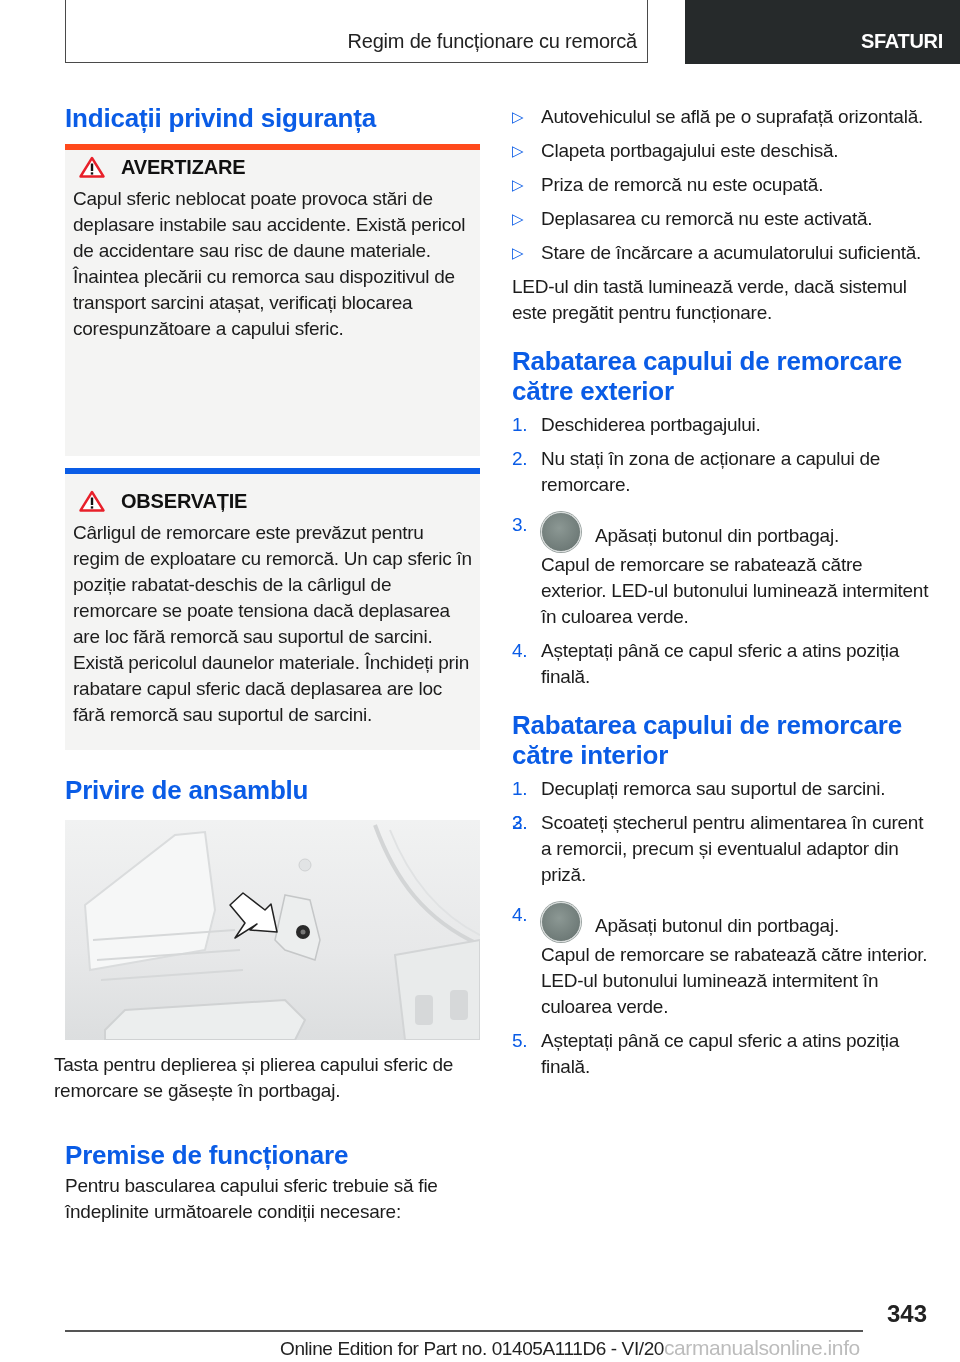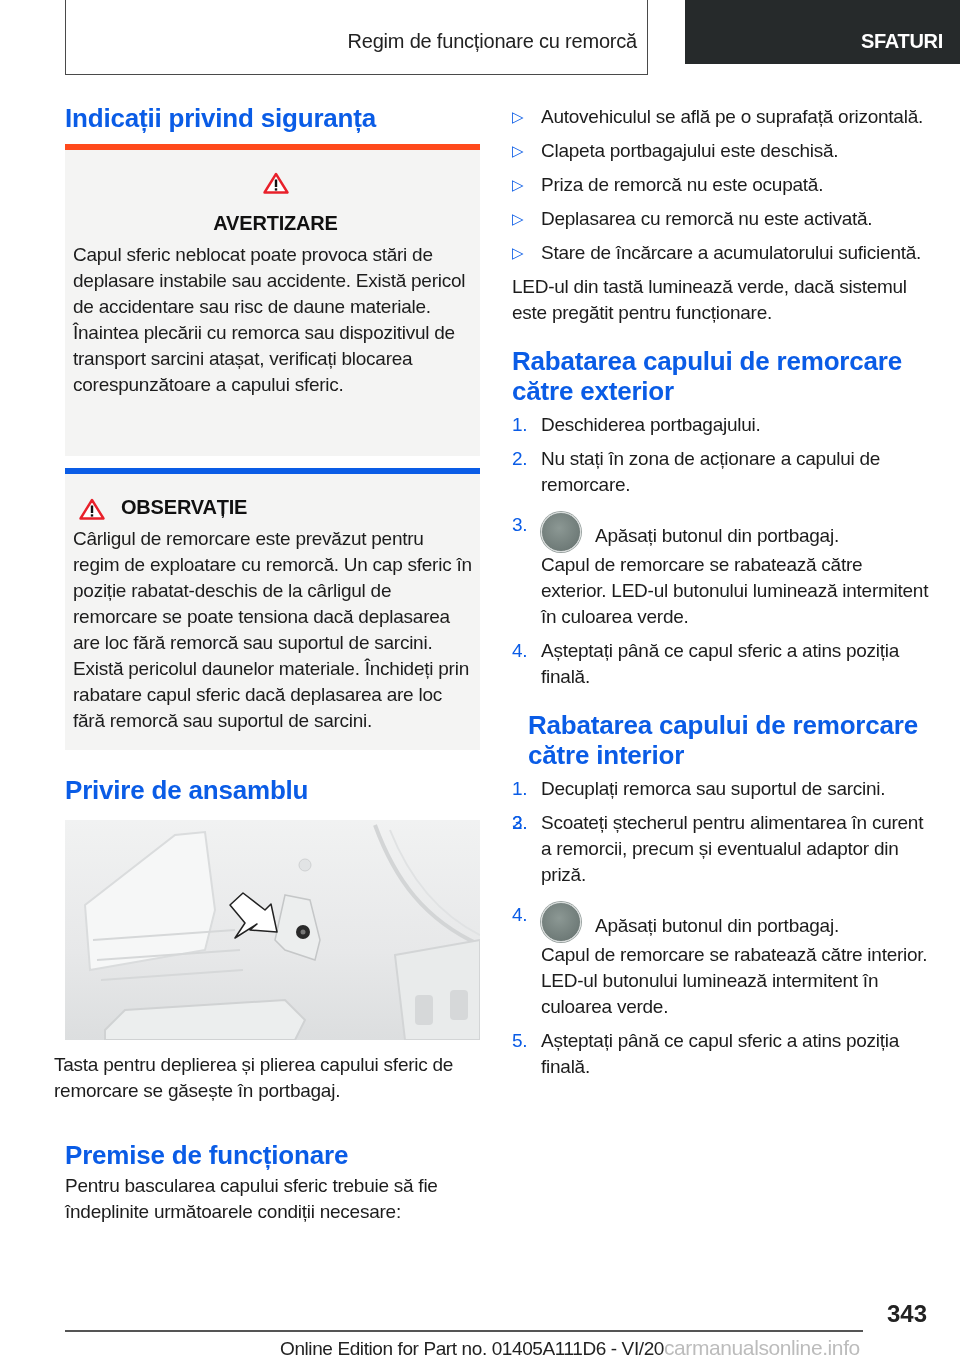--- a/index.html
+++ b/index.html
@@ -4,21 +4,21 @@
 <style>
   html, body { margin: 0; padding: 0; }
   body {
     width: 960px; height: 1362px; position: relative; overflow: hidden;
     background: #ffffff;
     font-family: "Liberation Sans", "DejaVu Sans", sans-serif;
     color: #1a1a1a;
   }
   
   .hdr-left {
-    position: absolute; left: 65px; top: 0; width: 583px; height: 75px;
+    position: absolute; left: 65px; top: 0; width: 583px; height: 63px;
     border: 1.5px solid #4a4a4a; border-top: none; box-sizing: border-box;
     background: #fff;
   }
   .hdr-left .t {
     position: absolute; right: 10px; top: 30px; font-size: 20px; color: #222;
     letter-spacing: -0.2px;
   }
   .hdr-right {
     position: absolute; left: 661px; top: 0; width: 292px; height: 64px;
     background: #262a2b;
@@ -81,34 +81,34 @@
   <span class="t">Regim de funcționare cu remorcă</span>
 </div>
 <div class="hdr-right">
   <span class="t">SFATURI</span>
 </div>
 
 <h1 class="h1" style="left:65px; top:103px;">Indicații privind siguranța</h1>
 
 <div class="box body-text" style="top:144px; height:312px;">
   <div class="bar" style="background:#ff4a1c;"></div>
-  <div class="title" style="padding-top:28px; margin-bottom:6px; padding-left:6px;flex-direction:column;">
+  <div class="title" style="padding-top:10px; margin-bottom:6px; padding-left:6px;">
     <svg class="warn-icon" viewBox="0 0 26 22">
       <path d="M13 2 L24.5 20.5 L1.5 20.5 Z" fill="#fff" stroke="#e8202a" stroke-width="2.4" stroke-linejoin="round"></path>
       <rect x="11.8" y="7.5" width="2.4" height="7.5" fill="#111"></rect>
       <rect x="11.8" y="16.3" width="2.4" height="2.3" fill="#111"></rect>
     </svg>
     <span>AVERTIZARE</span>
   </div>
   <p>Capul sferic neblocat poate provoca stări de deplasare instabile sau accidente. Există pericol de accidentare sau risc de daune materiale. Înaintea plecării cu remorca sau dispozitivul de transport sarcini atașat, verificați blocarea corespunzătoare a capului sferic.</p>
 </div>
 
 <div class="box body-text" style="top:468px; height:282px;">
   <div class="bar" style="background:#0a5ce6;"></div>
-  <div class="title" style="padding-top:26px; margin-bottom:6px; padding-left:6px;align-items:flex-end;">
+  <div class="title" style="padding-top:20px; margin-bottom:6px; padding-left:6px;">
     <svg class="warn-icon" viewBox="0 0 26 22">
       <path d="M13 2 L24.5 20.5 L1.5 20.5 Z" fill="#fff" stroke="#e8202a" stroke-width="2.4" stroke-linejoin="round"></path>
       <rect x="11.8" y="7.5" width="2.4" height="7.5" fill="#111"></rect>
       <rect x="11.8" y="16.3" width="2.4" height="2.3" fill="#111"></rect>
     </svg>
     <span>OBSERVAȚIE</span>
   </div>
   <p>Cârligul de remorcare este prevăzut pentru regim de exploatare cu remorcă. Un cap sferic în poziție rabatat-deschis de la cârligul de remorcare se poate tensiona dacă deplasarea are loc fără remorcă sau suportul de sarcini. Există pericolul daunelor materiale. Închideți prin rabatare capul sferic dacă deplasarea are loc fără remorcă sau suportul de sarcini.</p>
 </div>
 
@@ -148,21 +148,21 @@
   <div>LED-ul din tastă luminează verde, dacă sistemul este pregătit pentru funcționare.</div>
 
   <h1 class="h1" style="position:static; margin:20px 0 6px 0;">Rabatarea capului de remorcare către exterior</h1>
   <ol class="steps">
     <li><span class="n">1.</span><span>Deschiderea portbagajului.</span></li>
     <li><span class="n">2.</span><span>Nu stați în zona de acționare a capului de remorcare.</span></li>
     <li style="margin-top:14px;"><span class="n">3.</span><span class="btn-icon"></span><span>Apăsați butonul din portbagaj.</span><span class="sub">Capul de remorcare se rabatează către exterior. LED-ul butonului luminează intermitent în culoarea verde.</span></li>
     <li><span class="n">4.</span><span>Așteptați până ce capul sferic a atins poziția finală.</span></li>
   </ol>
 
-  <h1 class="h1" style="position:static; margin:20px 0 6px 16px;">Rabatarea capului de remorcare către interior</h1>
+  <h1 class="h1" style="position:static; margin:20px 0 6px 0;">Rabatarea capului de remorcare către interior</h1>
   <ol class="steps">
     <li><span class="n">1.</span><span>Decuplați remorca sau suportul de sarcini.</span></li>
     <li><span class="n">2.</span></li>
     <li><span class="n">3.</span><span>Scoateți ștecherul pentru alimentarea în curent a remorcii, precum și eventualul adaptor din priză.</span></li>
     <li style="margin-top:14px;"><span class="n">4.</span><span class="btn-icon"></span><span>Apăsați butonul din portbagaj.</span><span class="sub">Capul de remorcare se rabatează către interior. LED-ul butonului luminează intermitent în culoarea verde.</span></li>
     <li><span class="n">5.</span><span>Așteptați până ce capul sferic a atins poziția finală.</span></li>
   </ol>
 </div>
 
 <div class="page-num">343</div>

